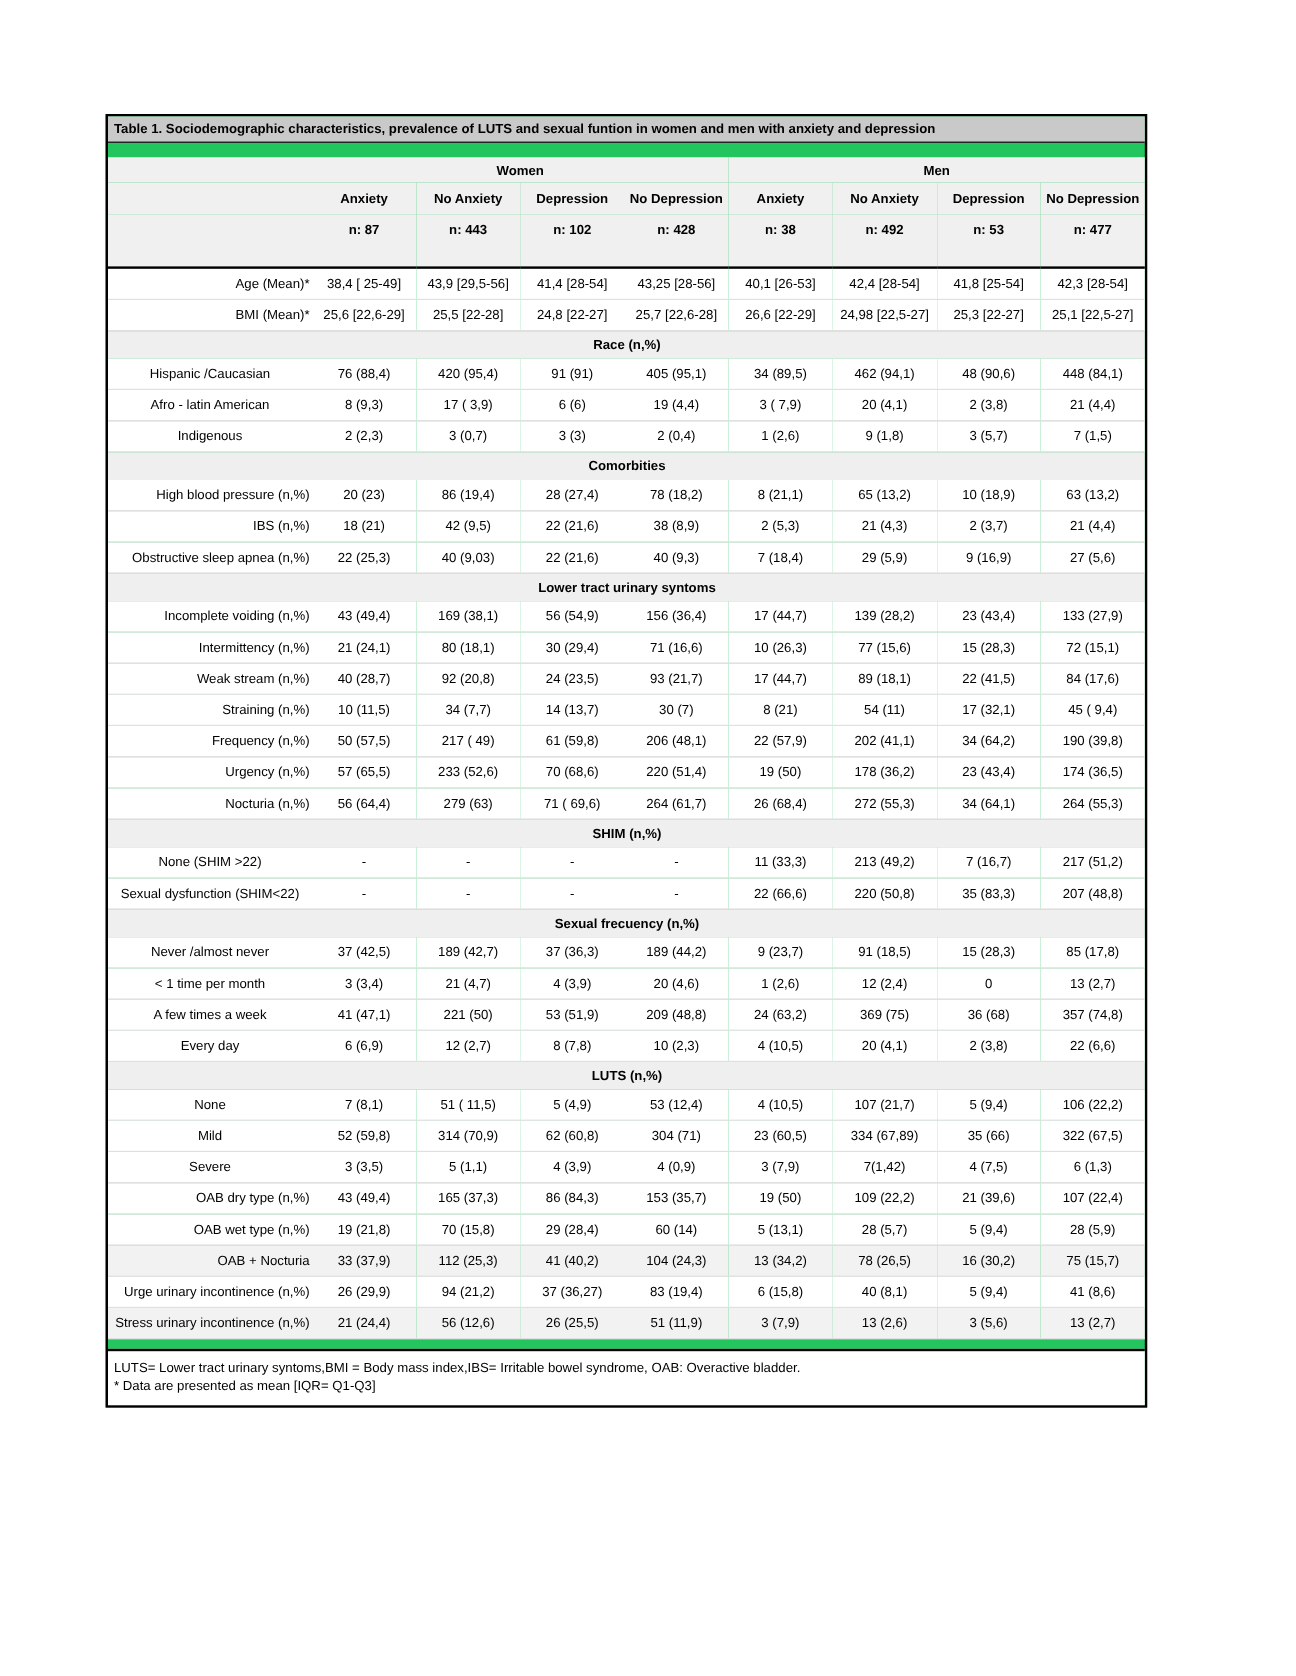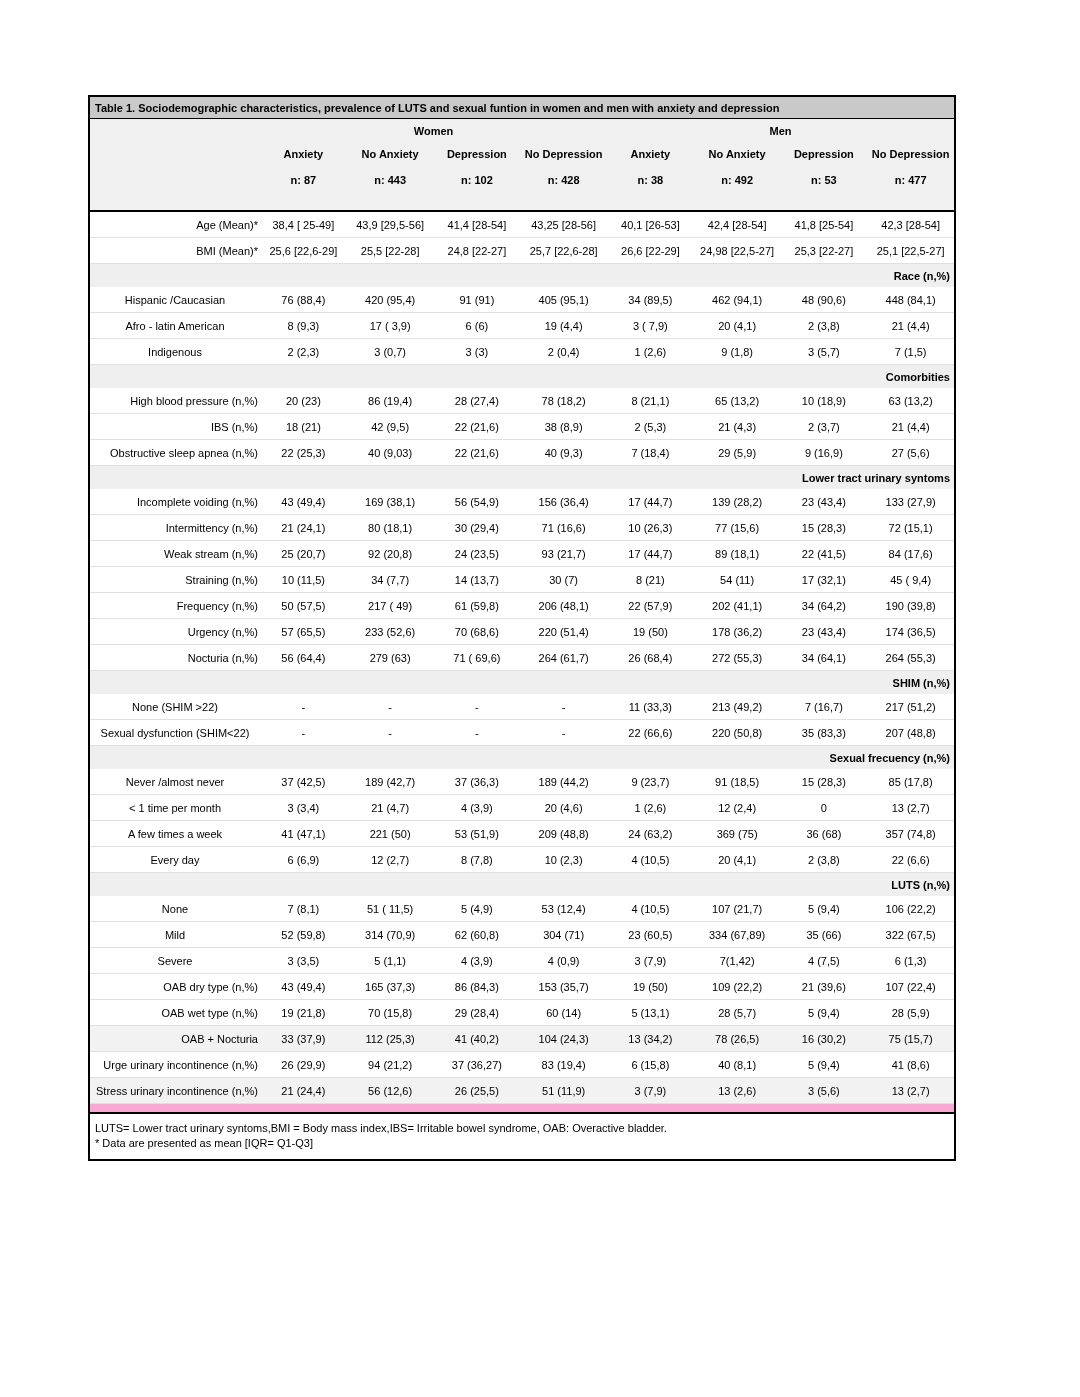--- a/index.html
+++ b/index.html
@@ -5,36 +5,37 @@
   * { margin: 0; padding: 0; box-sizing: border-box; }
   body {
     width: 1080px; height: 1397px;
     background: #ffffff;
     font-family: "Liberation Sans", "DejaVu Sans", sans-serif;
     color: #000;
   }
   .page { position: relative; width: 1080px; height: 1397px; background: #fff; }
   .table-wrap {
     position: absolute; left: 88px; top: 95px; width: 868px;
-    border: 2px solid #000; background: #f9a8d4;
+    border: 2px solid #000; background: #22c55e;
   }
   .table-title {
     background: #c9c9c9;
     border-bottom: 1px solid #000;
     font-weight: bold;
     font-size: 11px;
     padding: 5px 6px 4px 5px;
     letter-spacing: 0;
   }
   table.data-table {
     width: 100%;
     border-collapse: collapse;
     table-layout: fixed;
     font-size: 11px;
     margin-bottom: 8px;
+    margin-top: 12px;
   }
   col.c-label { width: 170px; }
   thead th {
     background: #f0f0f0;
     font-weight: bold;
     text-align: center;
     font-size: 11px;
     vertical-align: middle;
   }
   thead tr.group-row th { padding: 6px 2px 3px; }
@@ -48,21 +49,21 @@
     font-size: 11px;
     background: #fff;
   }
   tbody tr.data td { border-bottom: 1px solid #e0e0e0; }
   tbody tr.data td.label { text-align: right; padding-left: 5px; }
   tbody tr.data td.label.indent { text-align: center; padding-right: 5px; }
   tbody tr.data.shaded td { background: #f2f2f2; }
   tbody tr.section td {
     background: #efefef;
     font-weight: bold;
-    text-align: right;
+    text-align: center;
     padding: 6px 4px 5px 5px;
     border-bottom: none;
   }
   .footnotes {
     border-top: 2px solid #000;
     padding: 7px 6px 8px 5px;
     font-size: 11px;
     line-height: 15px;
     background: #fff;
   }
@@ -230,21 +231,21 @@
             <td class="val">80 (18,1)</td>
             <td class="val">30 (29,4)</td>
             <td class="val">71 (16,6)</td>
             <td class="val">10 (26,3)</td>
             <td class="val">77 (15,6)</td>
             <td class="val">15 (28,3)</td>
             <td class="val">72 (15,1)</td>
           </tr>
           <tr class="data">
             <td class="label">Weak stream (n,%)</td>
-            <td class="val">25 (20,7)</td>
+            <td class="val">40 (28,7)</td>
             <td class="val">92 (20,8)</td>
             <td class="val">24 (23,5)</td>
             <td class="val">93 (21,7)</td>
             <td class="val">17 (44,7)</td>
             <td class="val">89 (18,1)</td>
             <td class="val">22 (41,5)</td>
             <td class="val">84 (17,6)</td>
           </tr>
           <tr class="data">
             <td class="label">Straining (n,%)</td>

